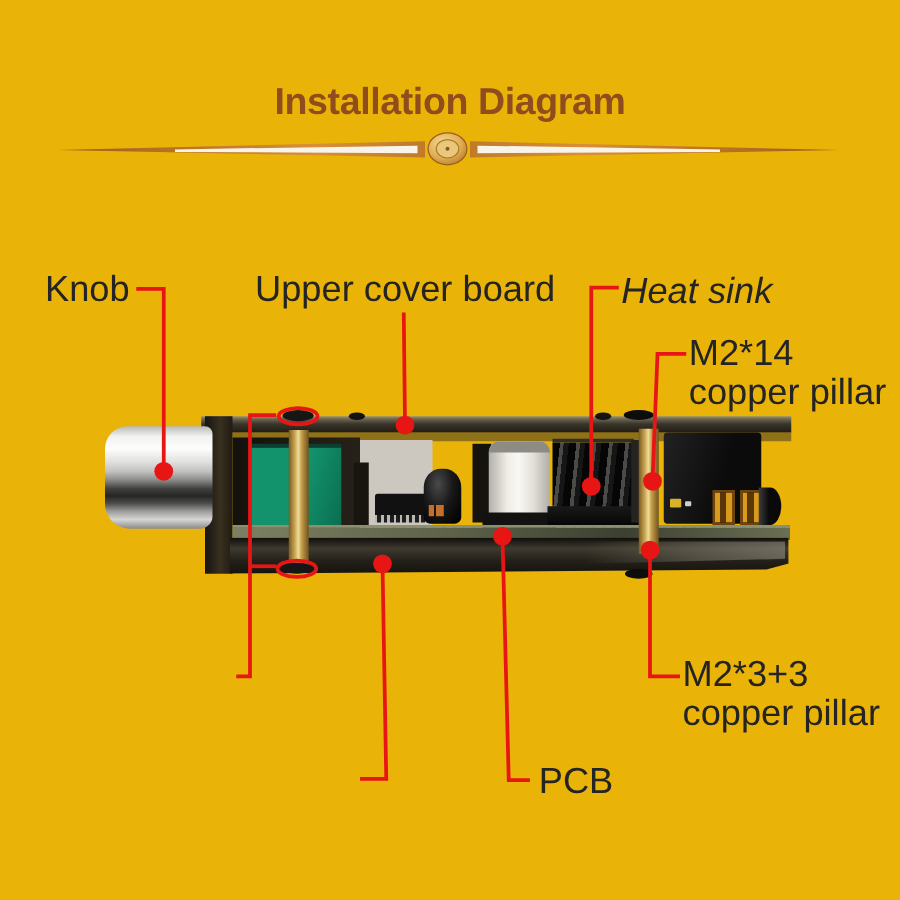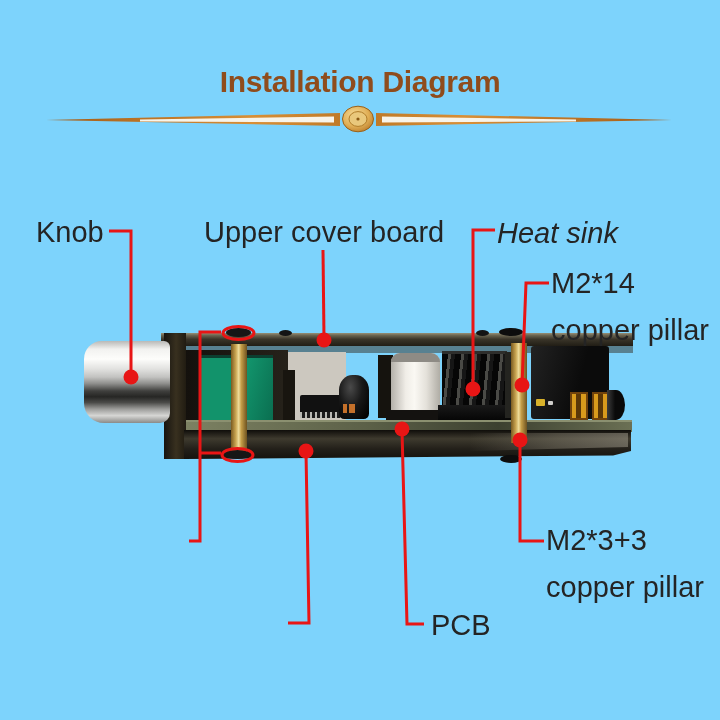--- a/index.html
+++ b/index.html
@@ -1,22 +1,22 @@
 <!DOCTYPE html>
 <html><head>
 <meta charset="utf-8">
 <style>
   html,body{margin:0;padding:0;background:#f8f4ea;}
-  #stage{position:relative;width:720px;height:720px;background:#7dd3fc;overflow:hidden;
+  #stage{position:relative;width:720px;height:720px;background:#eab308;overflow:hidden;
          font-family:"Liberation Sans",sans-serif;}
   .abs{position:absolute;}
   .title{position:absolute;left:0;right:0;top:66px;text-align:center;
          font:700 30px/32px "Liberation Sans",sans-serif;color:#8f4c1c;letter-spacing:-0.3px;}
   .label{position:absolute;font:400 29px/31px "Liberation Sans",sans-serif;color:#242424;white-space:nowrap;}
-  .label .l2{display:block;margin-top:16px;}
+  .label .l2{display:block;}
   svg{position:absolute;left:0;top:0;}
   .part{position:absolute;}
 </style>
 </head>
 <body>
 
 <div id="stage">
 
   <div class="title">Installation Diagram</div>
 

